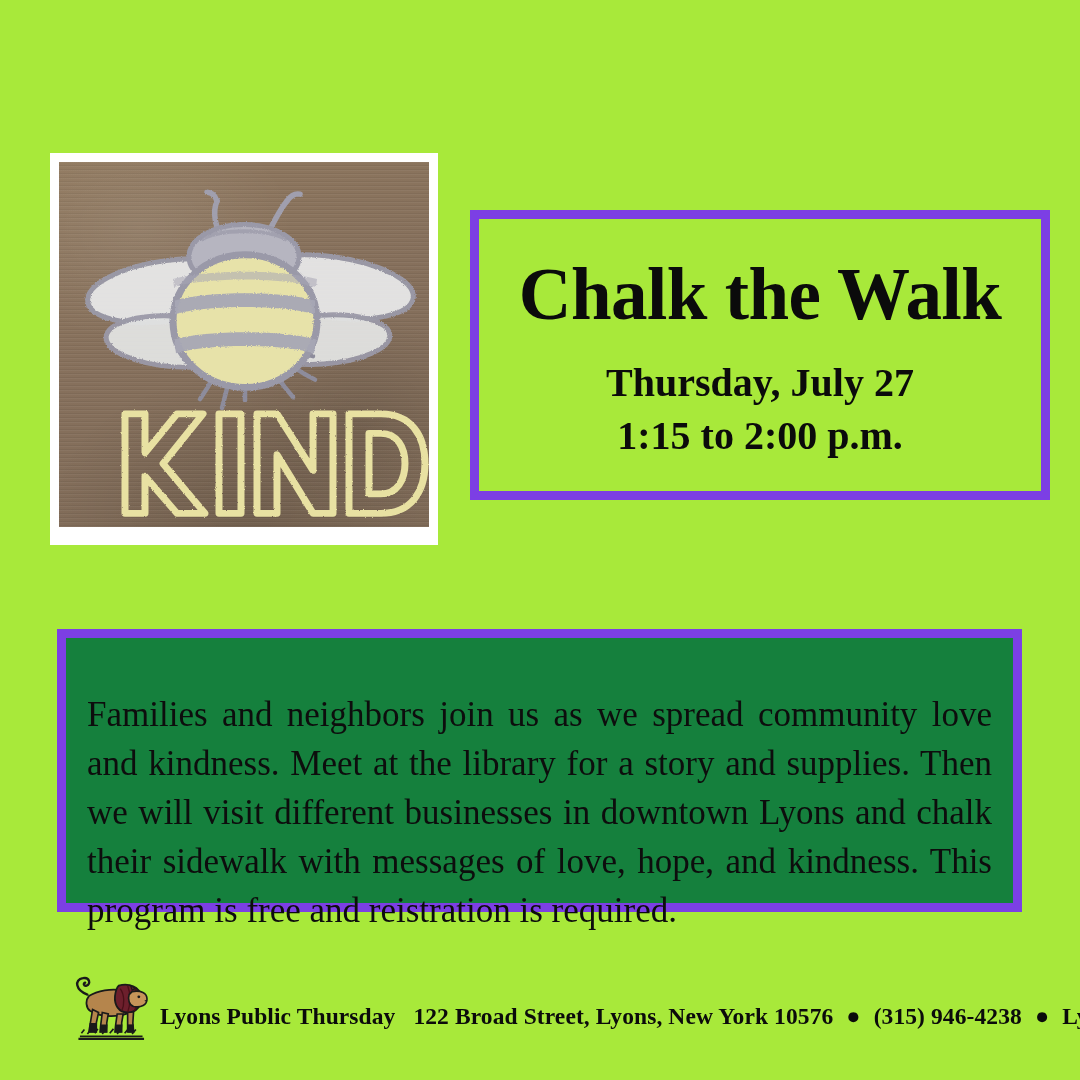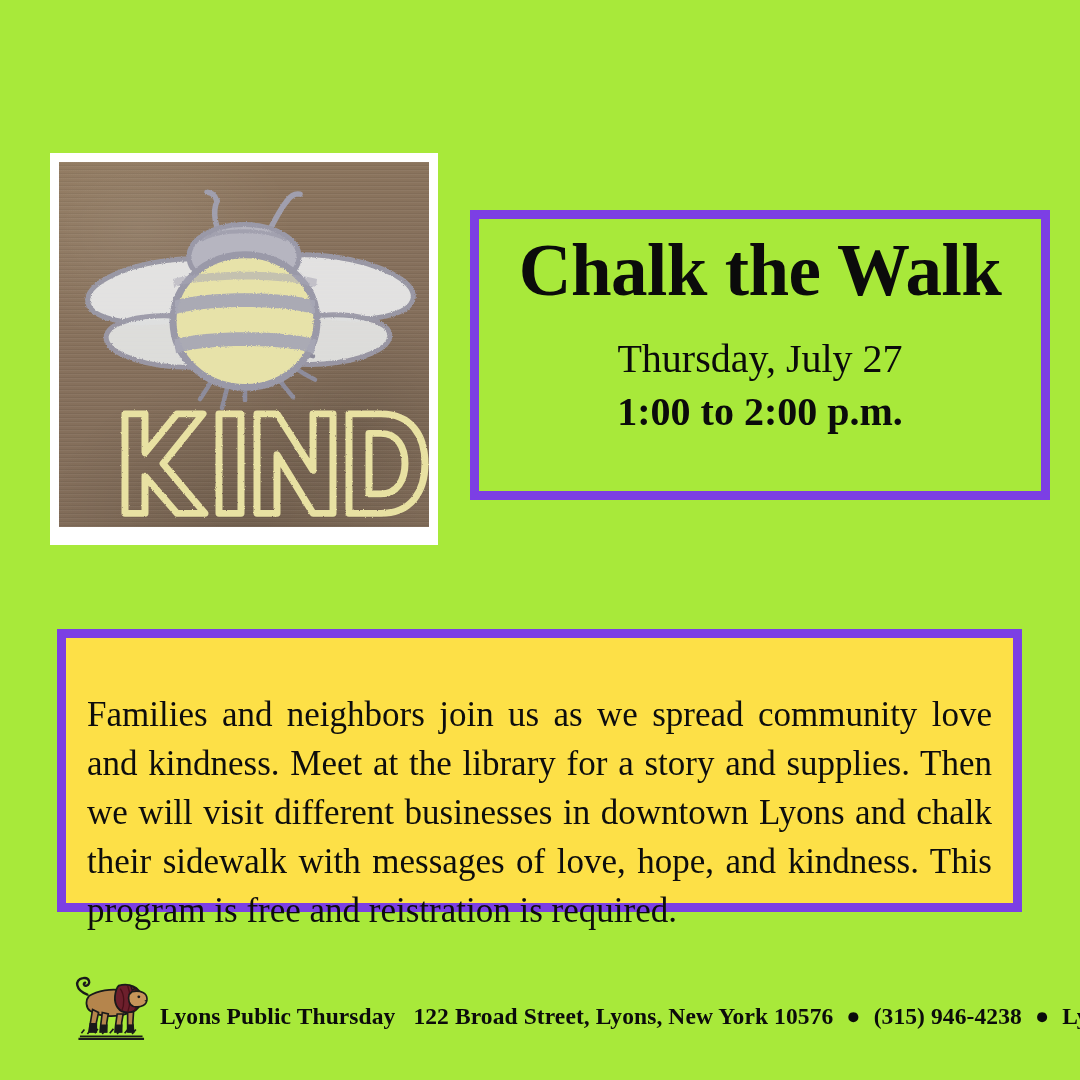--- a/index.html
+++ b/index.html
@@ -66,34 +66,34 @@
     top: 210px;
     width: 580px;
     height: 290px;
     box-sizing: border-box;
     border: 9px solid #7c3fe4;
     background: #a8e93a;
     display: flex;
     flex-direction: column;
     align-items: center;
     justify-content: flex-start;
-    padding-top: 14px;
+    padding-top: 38px;
   }
   #event-title {
     font-size: 73px;
     font-weight: bold;
     color: #0b0b0b;
     line-height: 1.04;
     letter-spacing: -0.5px;
     white-space: nowrap;
   }
   #event-date {
     margin-top: 24px;
     font-size: 40px;
-    font-weight: normal;
+    font-weight: bold;
     color: #0b0b0b;
     line-height: 1.32;
     text-align: center;
     white-space: nowrap;
   }
   #event-time {
     font-size: 40px;
     font-weight: bold;
     color: #0b0b0b;
     line-height: 1.32;
@@ -103,21 +103,21 @@
 
   
   #desc-panel {
     position: absolute;
     left: 57px;
     top: 629px;
     width: 965px;
     height: 283px;
     box-sizing: border-box;
     border: 9px solid #7c3fe4;
-    background: #fde047;
+    background: #15803d;
   }
   #desc-inner {
     width: 100%;
     height: 100%;
     box-sizing: border-box;
     padding: 17px 21px 0 21px;
   }
   #desc-text {
     font-size: 35px;
     line-height: 1.40;
@@ -223,21 +223,21 @@
         <path d="M290 258 L290 360 L322 360 C 352 360, 366 338, 366 309 C 366 280, 352 258, 322 258 Z
                  M310 278 L322 278 C 338 278, 346 292, 346 309 C 346 326, 338 340, 322 340 L310 340 Z"></path>
       </g>
     </svg>
   </div>
 </div>
 
 <div id="title-panel">
   <div id="event-title">Chalk the Walk</div>
   <div id="event-date">Thursday, July 27</div>
-  <div id="event-time">1:00 to 2:00 p.m.</div>
+  <div id="event-time">1:15 to 2:00 p.m.</div>
 </div>
 
 <div id="desc-panel">
   <div id="desc-inner">
     <p id="desc-text">Families and neighbors join us as we spread community love and kindness. Meet at the library for a story and supplies. Then we will visit different businesses in downtown Lyons and chalk their sidewalk with messages of love, hope, and kindness. This program is free and reistration is required.</p>
   </div>
 </div>
 
 <div id="footer">
   <svg id="lion-logo" viewBox="0 0 110 96">

